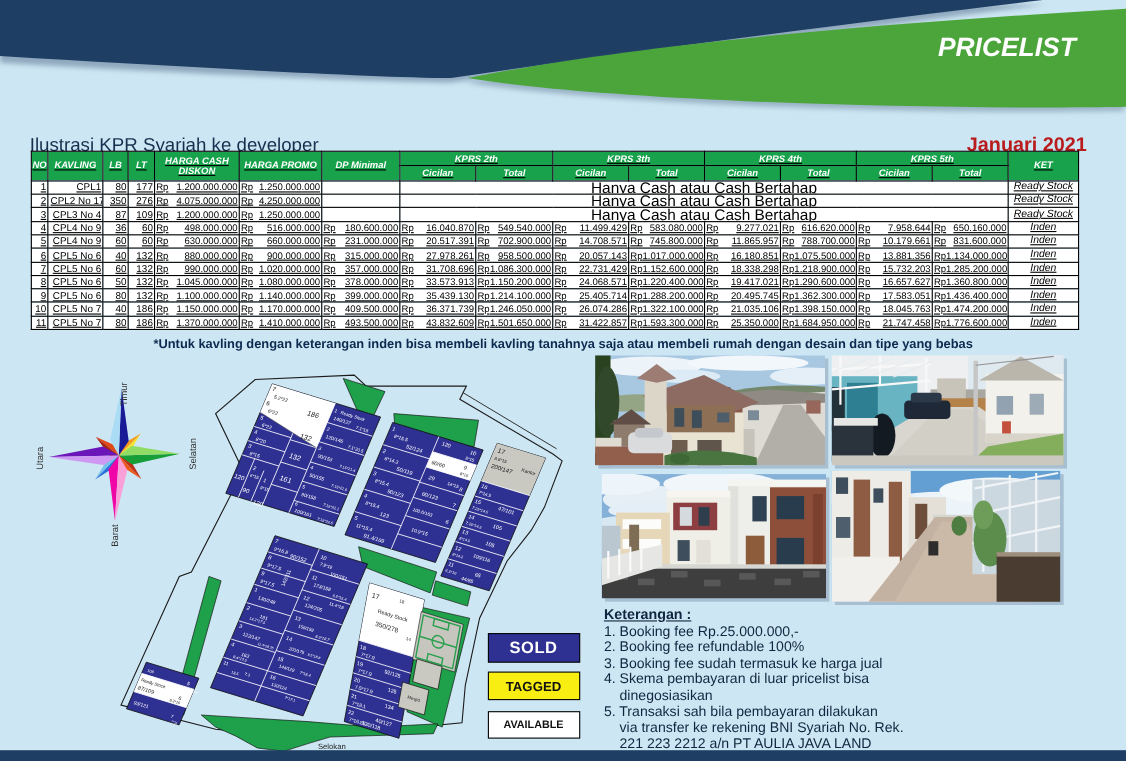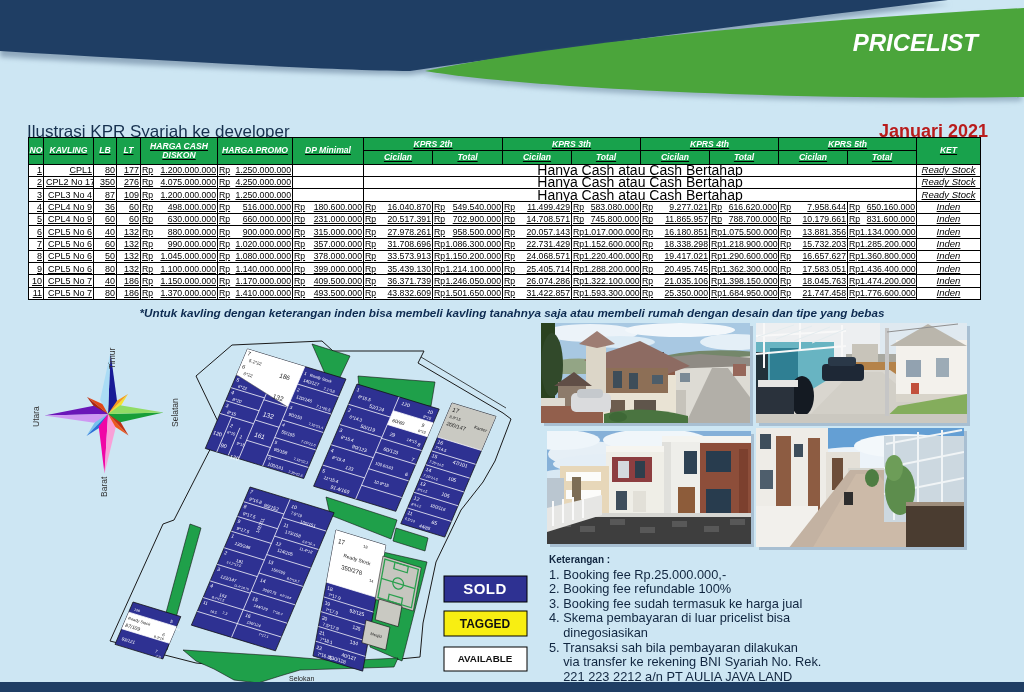--- a/index.html
+++ b/index.html
@@ -13,23 +13,23 @@
   td,th { border:1px solid #000; padding:0 1px; overflow:hidden; white-space:nowrap; height:11.3px; line-height:10.5px; }
   tbody td { background:#fff; }
   thead th { background:#18a24c; color:#fff; font-style:italic; font-weight:bold; font-size:8.6px; height:12.4px; line-height:9px; padding:0; }
   td.r { text-align:right; }
   td.l { text-align:right; padding-left:2px; }
   td.c { text-align:center; }
   .m { display:flex; justify-content:space-between; font-size:8.7px; }
   .ket { font-style:italic; font-size:9.5px; }
   .hc { font-size:14px; }
   #note { position:absolute; left:0; top:306px; width:1024px; text-align:center;
-          font-size:11.7px; font-weight:bold; font-style:italic; color:#0c2a50; }
+          font-size:11.7px; font-weight:bold; color:#0c2a50; }
   #keterangan { position:absolute; left:549px; top:552px; font-size:12.8px; color:#10253f; line-height:14.6px; }
-  #keterangan b { font-size:10px; }
+  #keterangan b { font-size:13px;text-decoration:underline; }
   #botbar { position:absolute; left:0; top:682px; width:1024px; height:10px; background:#1f3e64; }
   #overlay { position:absolute; left:0; top:0; }
 </style>
 </head>
 <body>
 
 <svg id="banner" width="1024" height="115" viewBox="0 0 1024 115">
   <defs>
     <filter id="soft" x="-20%" y="-20%" width="140%" height="140%">
       <feGaussianBlur stdDeviation="2.5"></feGaussianBlur>

